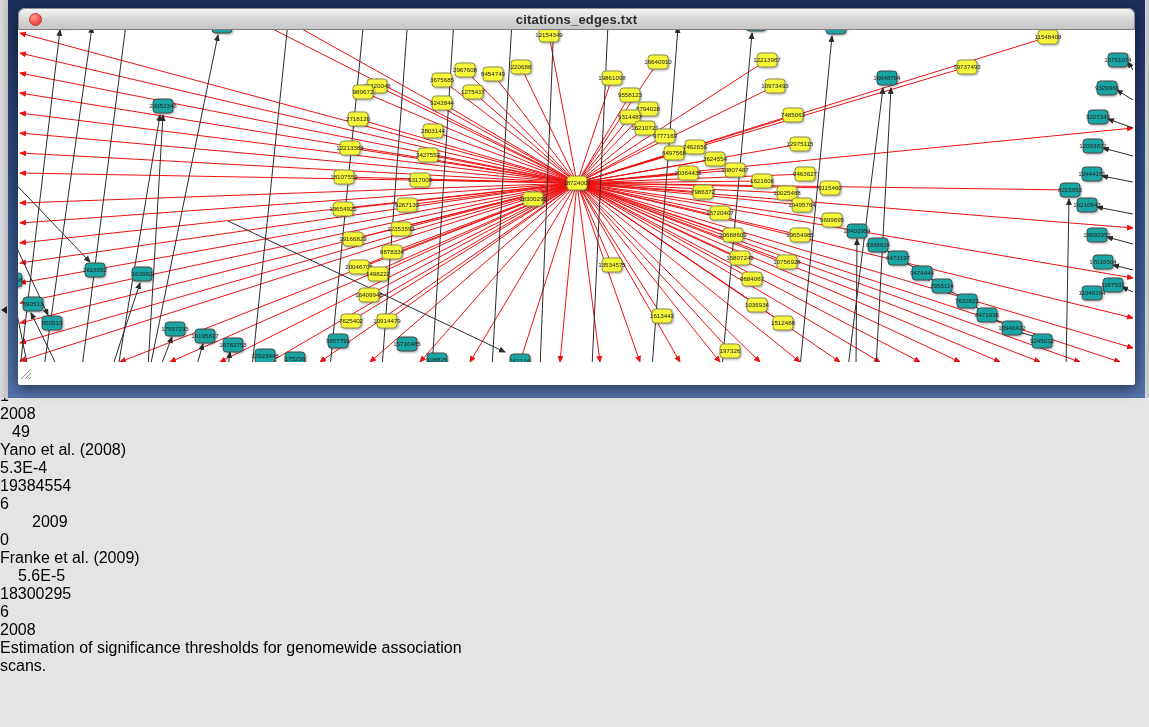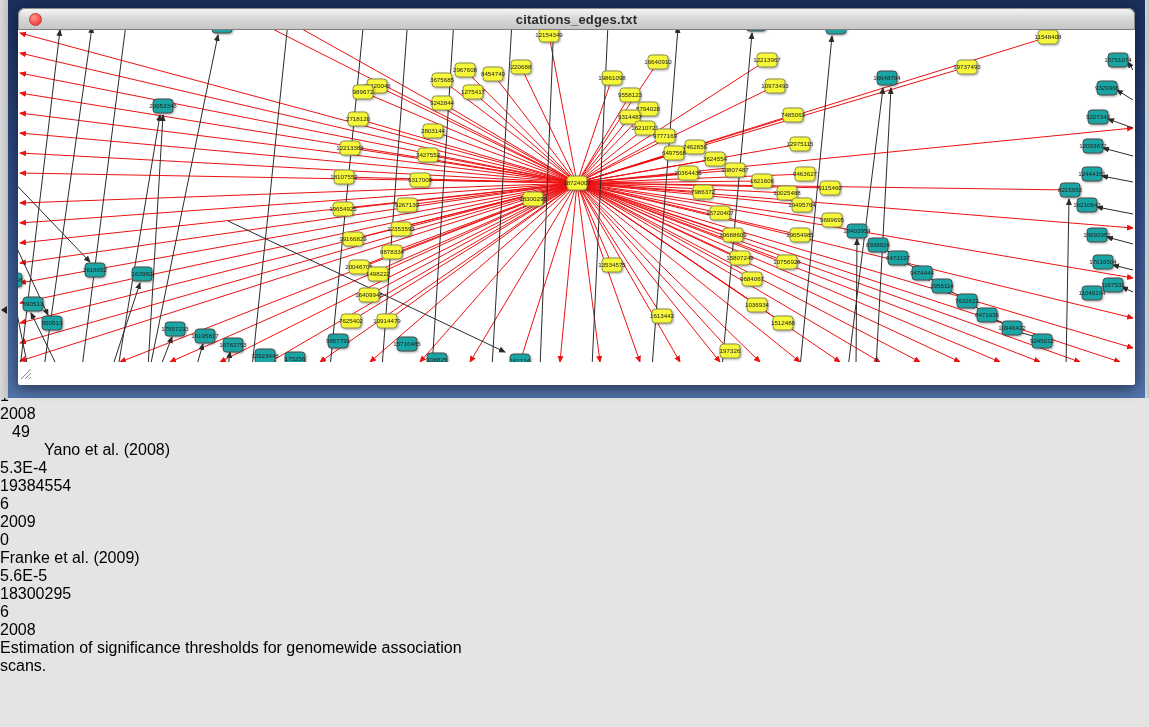--- a/index.html
+++ b/index.html
@@ -793,30 +793,30 @@
           <div class="th blue" style="width: 71px;"><span class="sortmark">△</span><span>out_de...</span></div>
           <div class="th blue" style="width: 149px;"><span>short</span></div>
           <div class="th blue" style="width: 139px;"><span>pagerank</span></div>
         </div>
       <div class="tbody" id="tbody">
           <div class="tr">
             <div class="td" style="width: 92px;">18724007</div>
             <div class="td" style="width: 93px;">1</div>
             <div class="td" style="width: 67px;">2008</div>
             <div class="td" style="width: 71px; margin-left: 12px;">49</div>
-            <div class="td" style="width: 149px; margin-left: 44px;">Yano et al. (2008)</div>
+            <div class="td" style="width: 149px;">Yano et al. (2008)</div>
             <div class="td" style="width: 139px;">5.3E-4</div>
           </div>
           <div class="tr">
             <div class="td" style="width: 92px;">19384554</div>
             <div class="td" style="width: 93px;">6</div>
-            <div class="td" style="width: 67px;">2009</div>
+            <div class="td" style="width: 67px; padding-left: 32px;">2009</div>
             <div class="td" style="width: 71px;">0</div>
             <div class="td" style="width: 149px;">Franke et al. (2009)</div>
-            <div class="td" style="width: 139px;">5.6E-5</div>
+            <div class="td" style="width: 139px; margin-left: 18px;">5.6E-5</div>
           </div>
           <div class="tr">
             <div class="td" style="width: 92px;">18300295</div>
             <div class="td" style="width: 93px;">6</div>
             <div class="td" style="width: 67px;">2008</div>
             <div class="td" style="width: 492px;">Estimation of significance thresholds for genomewide association scans.</div>
           </div>
         </div>
       <div class="vscroll">
         <div class="vthumb"></div>

